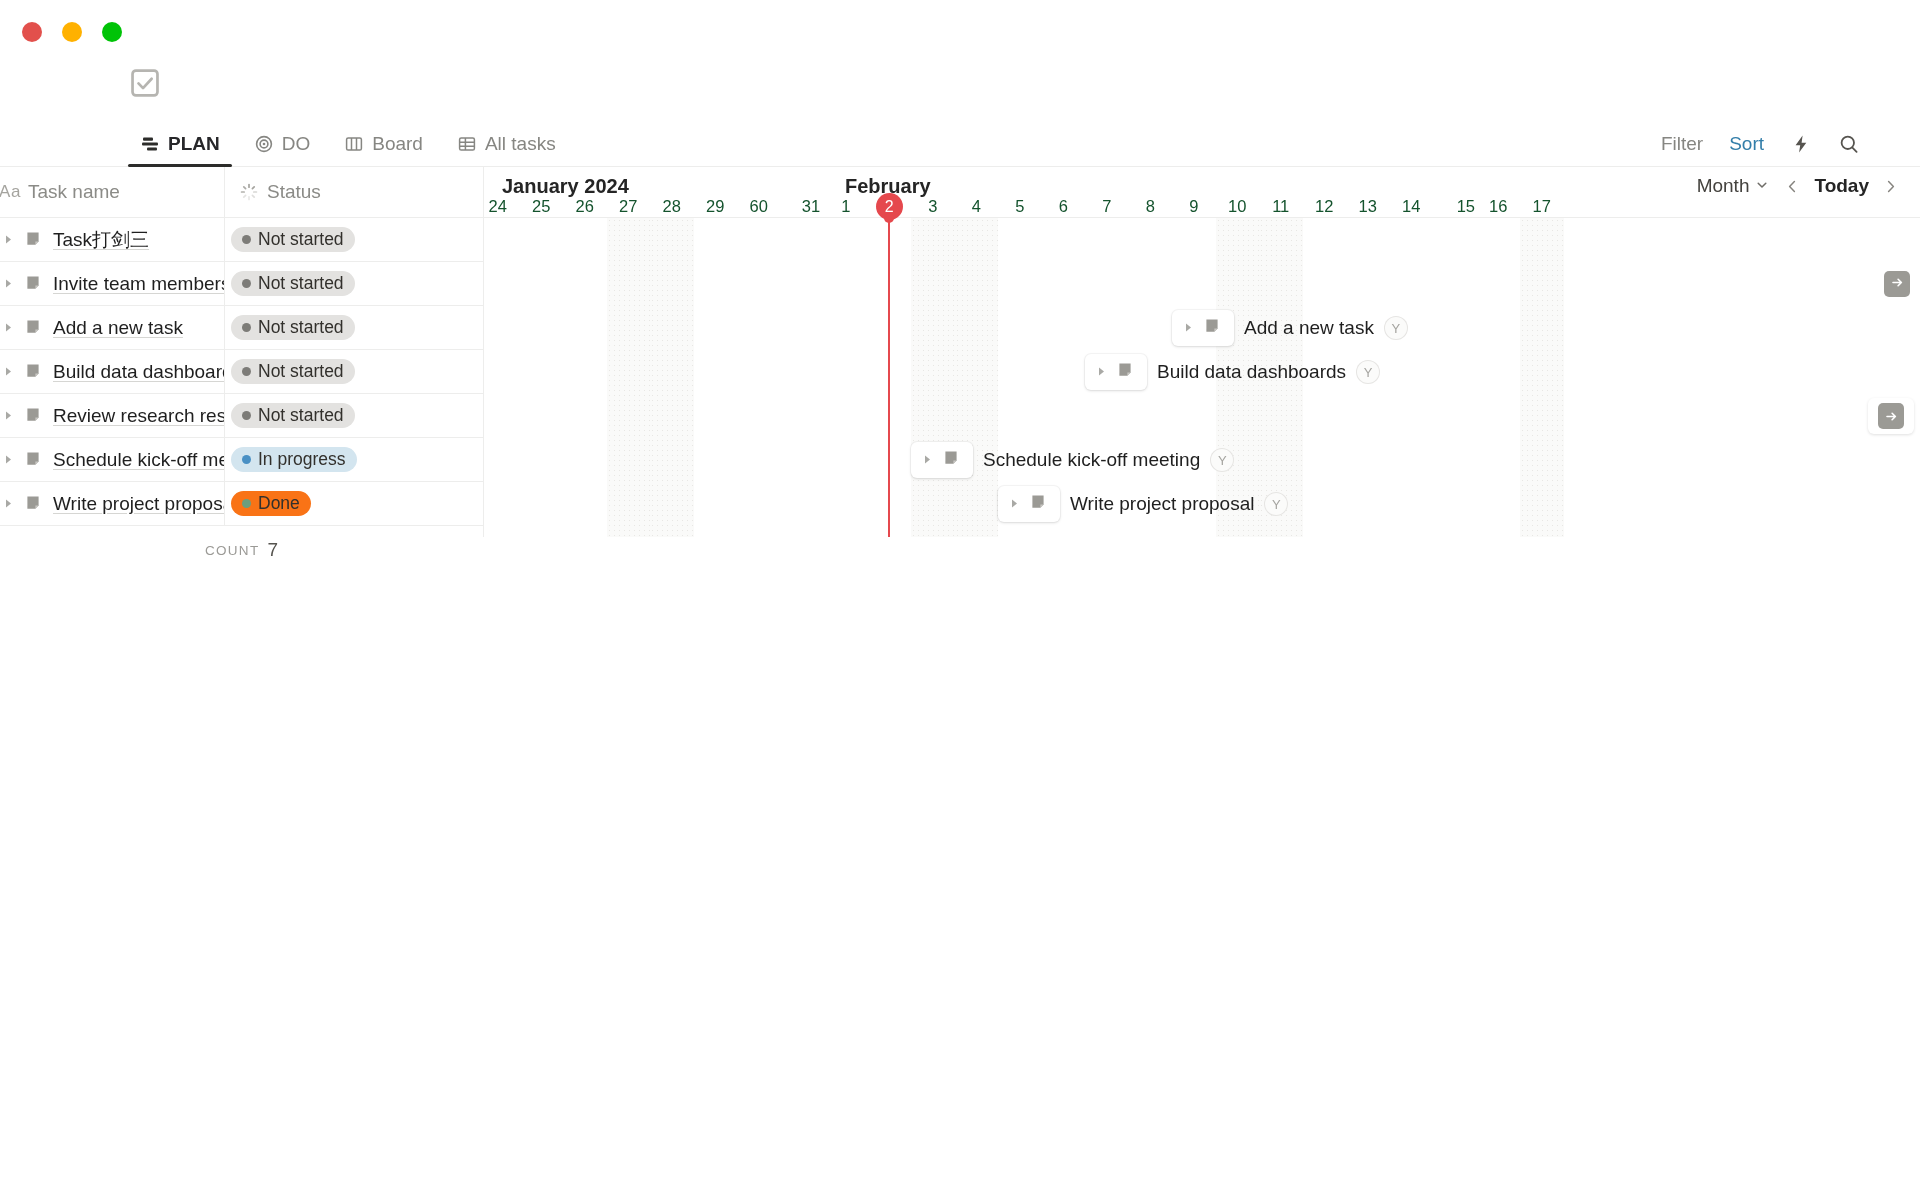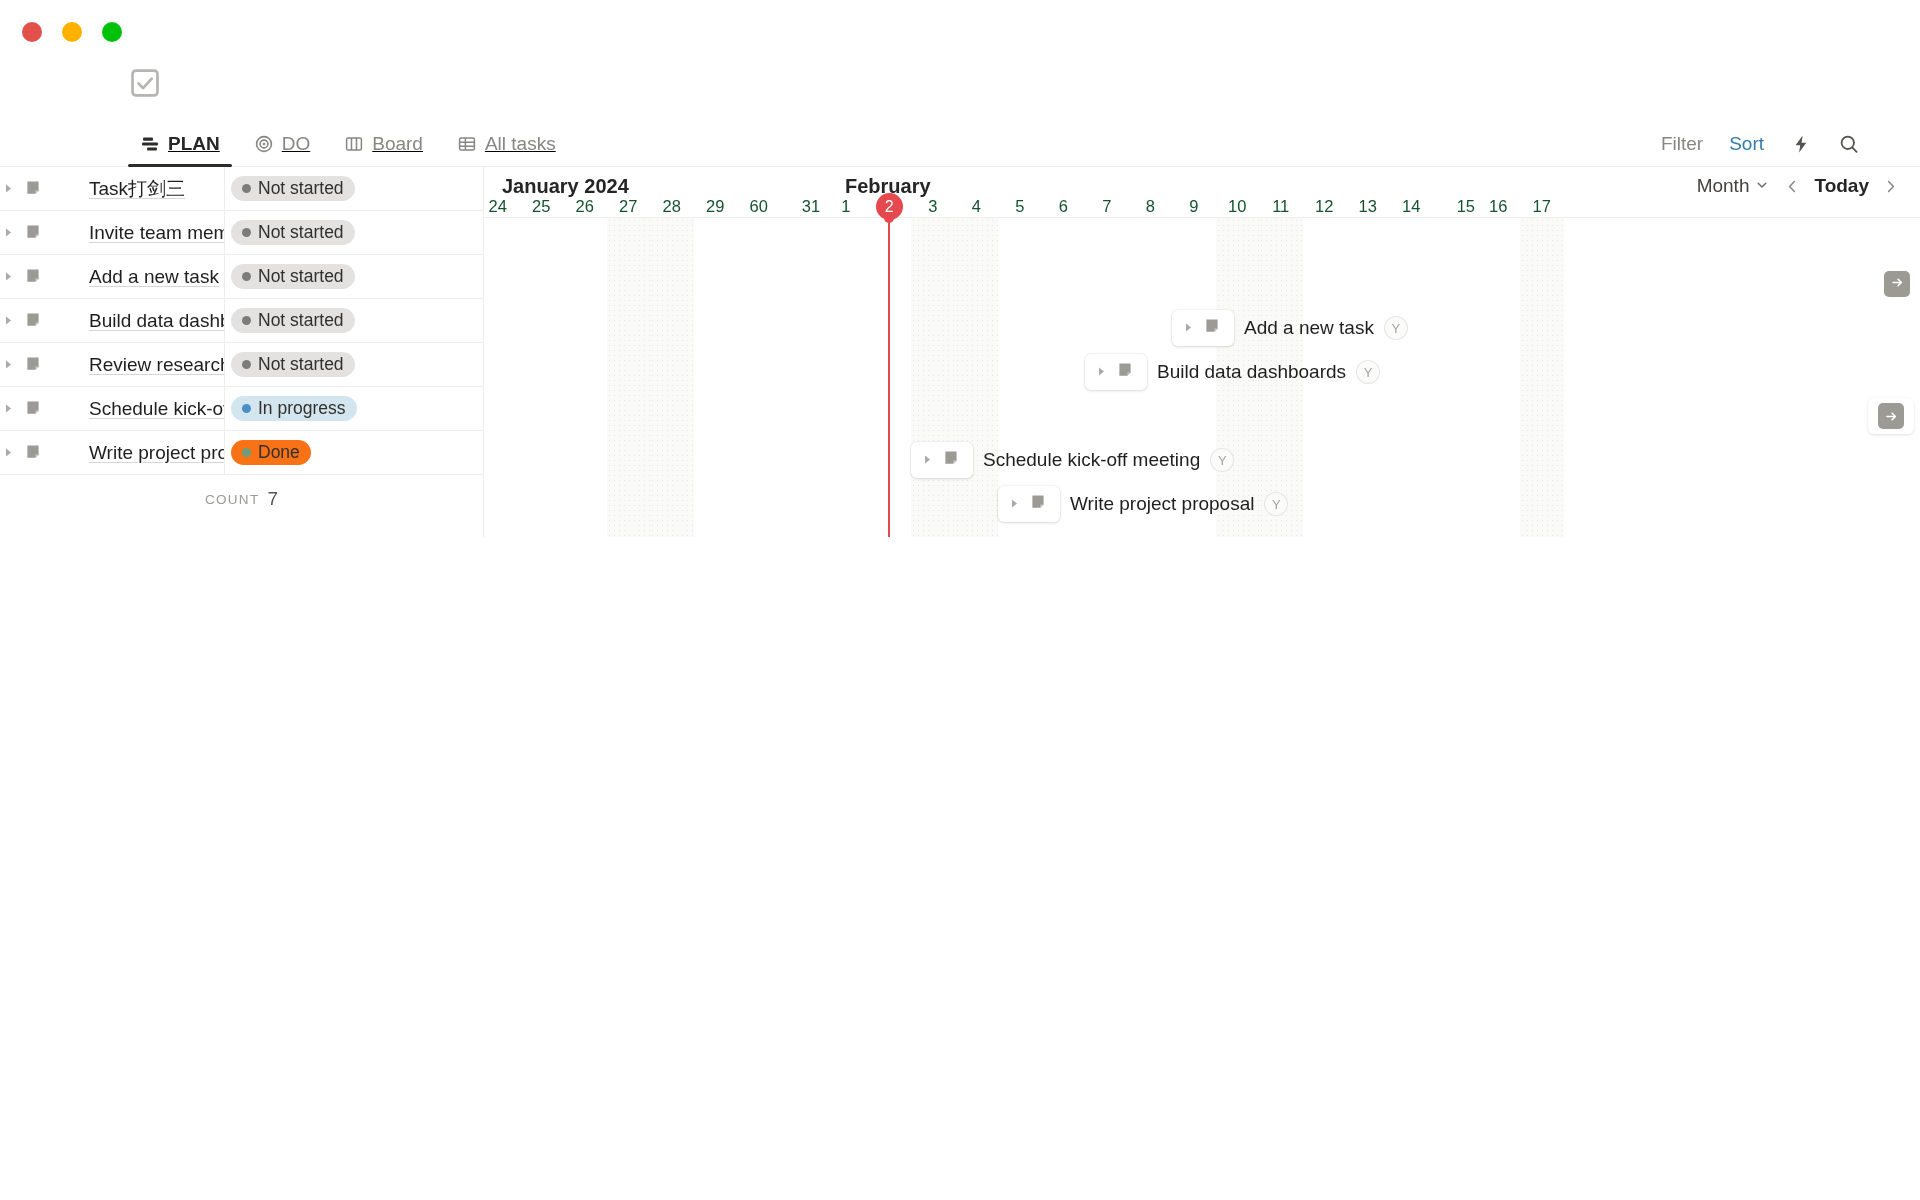--- a/index.html
+++ b/index.html
@@ -37,21 +37,21 @@
   }
 
   
   .tabs-row {
     height: 47px; margin-top: 12px;
     display: flex; align-items: flex-end;
     padding: 0 60px 0 128px;
     border-bottom: 1px solid #ededec;
     position: relative;
   }
-  .tabs { display: flex; align-items: flex-end; gap: 0; text-decoration: underline; }
+  .tabs { display: flex; align-items: flex-end; gap: 0; }
   .tab {
     display: flex; align-items: center; gap: 8px;
     padding: 0 12px 11px 12px; margin-right: 10px;
     font-size: 19px; color: #868682; cursor: pointer;
     white-space: nowrap; position: relative;
   }
   .tab.active { color: #27272a; font-weight: 600; }
   .tab.active::after {
     content: ""; position: absolute; left: 0; right: 0; bottom: -1px;
     height: 3px; background: #2c2c2a; border-radius: 2px;
@@ -79,21 +79,21 @@
   .col-ico { width: 20px; height: 20px; flex: 0 0 20px; display: flex; align-items: center; justify-content: center; color: #a5a49f; }
   .aa { font-size: 17px; color: #a5a49f; font-weight: 400; letter-spacing: .5px; }
 
   .t-row { display: flex; height: 44px; border-bottom: 1px solid #ededec; align-items: center; }
   .c-name {
     width: 224px; flex: 0 0 224px; display: flex; align-items: center;
     gap: 9px; overflow: hidden; white-space: nowrap; padding-right: 0;
   }
   .tri { width: 16px; flex: 0 0 16px; display: flex; justify-content: center; color: #a9a9a5; cursor: pointer; }
   .pgico { width: 19px; height: 19px; flex: 0 0 19px; }
-  .tname { font-size: 19px; color: #1f1f1f; text-decoration: underline; text-underline-offset: 3px; text-decoration-color: #d6d6d3; cursor: pointer; margin-left: 36px; }
+  .tname { font-size: 19px; color: #1f1f1f; text-decoration: underline; text-underline-offset: 3px; text-decoration-color: #d6d6d3; cursor: pointer; }
   .c-status {
     width: 155px; flex: 0 0 155px; height: 100%;
     border-left: 1px solid #ededec; display: flex; align-items: center; padding-left: 6px;
   }
   .pill {
     display: inline-flex; align-items: center; gap: 7px;
     height: 25px; padding: 0 11px; border-radius: 13px;
     font-size: 17.5px; color: #32302c; white-space: nowrap;
   }
   .pill .pdot { width: 9px; height: 9px; border-radius: 50%; }
@@ -256,20 +256,43 @@
         <circle cx="9.8" cy="9.8" r="6.2" stroke="#56544f" stroke-width="1.8"></circle>
         <path d="M14.4 14.6l4.2 4.2" stroke="#56544f" stroke-width="1.8" stroke-linecap="round"></path>
       </svg>
     </span>
   </div>
 </div>
 
 <div class="split">
 
   <div class="table-pane">
+    <div class="t-head">
+      <div class="cell col-name">
+        <span class="col-ico aa">Aa</span>
+        <span class="col-head-label">Task name</span>
+      </div>
+      <div class="cell col-status">
+        <span class="col-ico">
+          <svg width="18" height="18" viewBox="0 0 18 18">
+            <g stroke="#a5a49f" stroke-width="1.7" stroke-linecap="round">
+              <path d="M9 1.6v2.6"></path>
+                <path d="M9 13.8v2.6" opacity=".25"></path>
+              <path d="M16.4 9h-2.6" opacity=".45"></path>
+                <path d="M4.2 9H1.6" opacity=".85"></path>
+              <path d="M14.2 3.8l-1.8 1.8"></path>
+                <path d="M5.6 12.4l-1.8 1.8" opacity=".3"></path>
+              <path d="M14.2 14.2l-1.8-1.8" opacity=".35"></path>
+                <path d="M5.6 5.6L3.8 3.8" opacity=".9"></path>
+            </g>
+          </svg>
+        </span>
+        <span class="col-head-label">Status</span>
+      </div>
+    </div>
 
     <div>
       <div class="t-row">
         <div class="c-name">
           <span class="tri">
               <svg width="11" height="11" viewBox="0 0 11 11">
                 <path d="M3 1.6l5 3.9-5 3.9z" fill="#a9a9a5"></path>
               </svg>
             </span>
           <span class="pgico"><svg width="19" height="19" viewBox="0 0 19 19">

